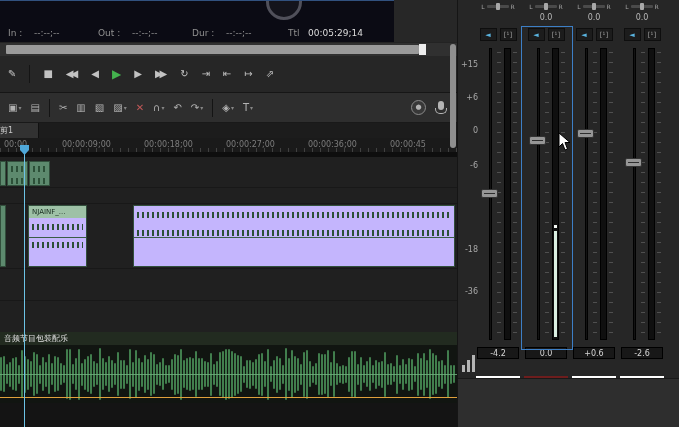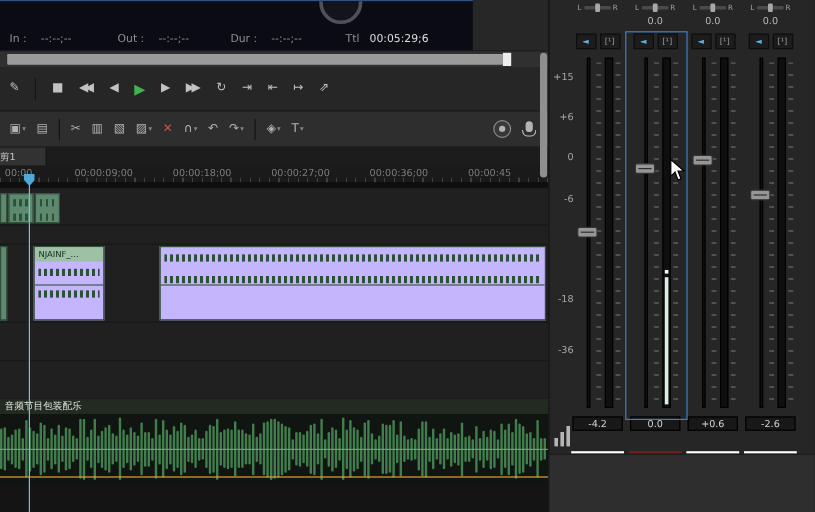--- a/index.html
+++ b/index.html
@@ -134,21 +134,21 @@
 
     <div class="monitor">
       <div class="dial"></div>
       <span class="inf" style="left:8px">In :</span>
       <span class="inf" style="left:34px">--:--;--</span>
       <span class="inf" style="left:98px">Out :</span>
       <span class="inf" style="left:132px">--:--;--</span>
       <span class="inf" style="left:192px">Dur :</span>
       <span class="inf" style="left:226px">--:--;--</span>
       <span class="inf" style="left:288px">Ttl</span>
-      <span class="inf ttl-v" style="left:308px">00:05:29;6</span>
+      <span class="inf ttl-v" style="left:308px">00:05:29;14</span>
     </div>
     <div class="mon-fill"></div>
 
     <div class="hscroll">
       <div class="hthumb"></div>
       <div class="hcap"></div>
     </div>
 
     <div class="transport">
       <span class="tbtn">✎</span>

